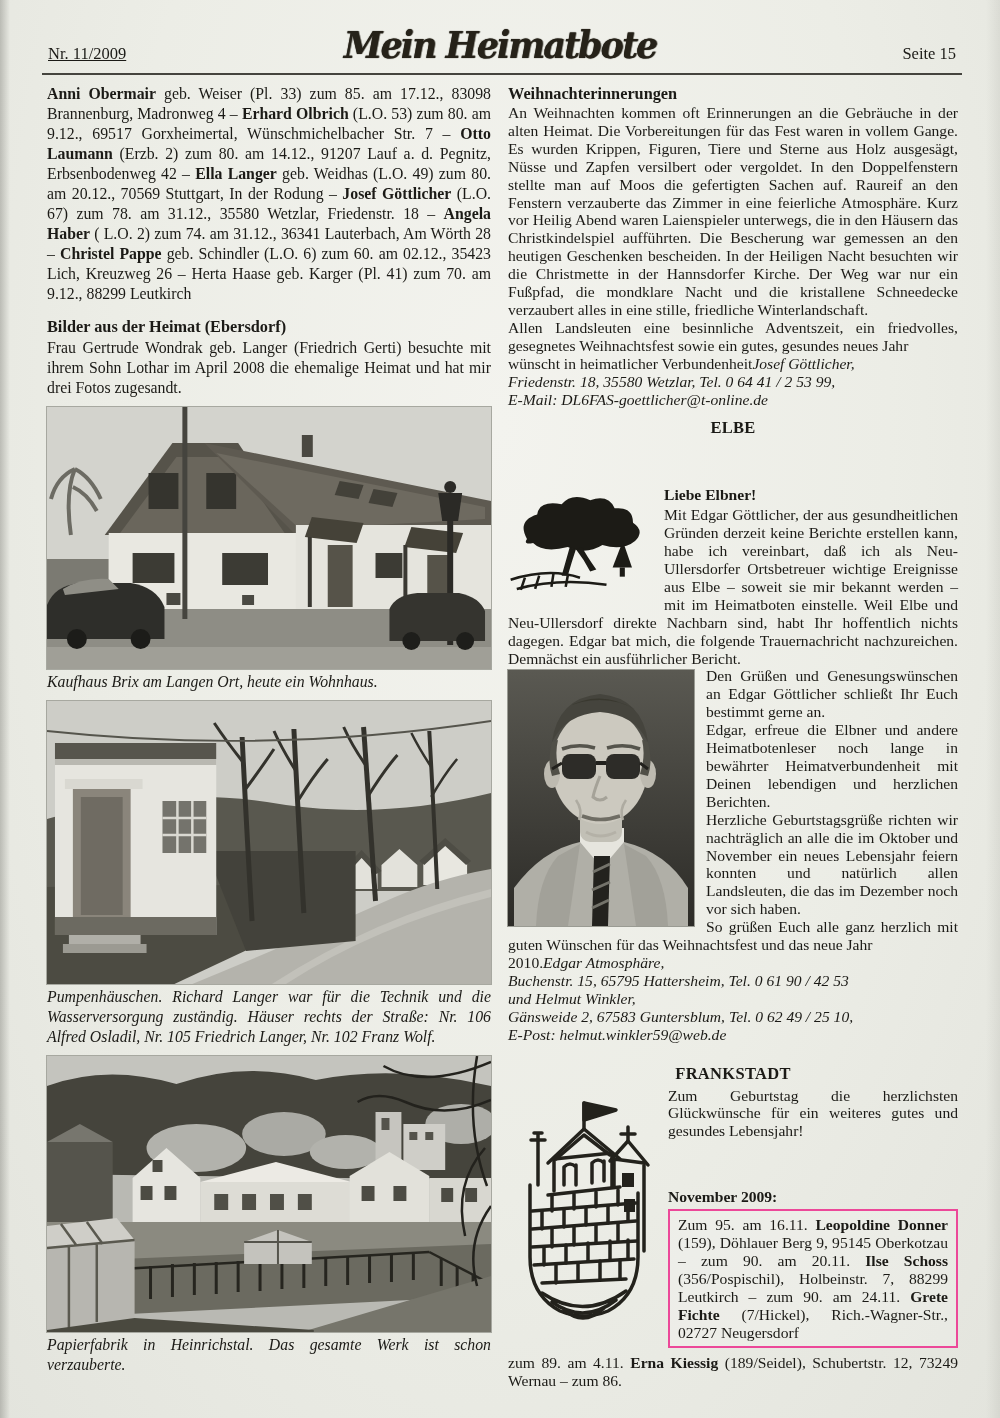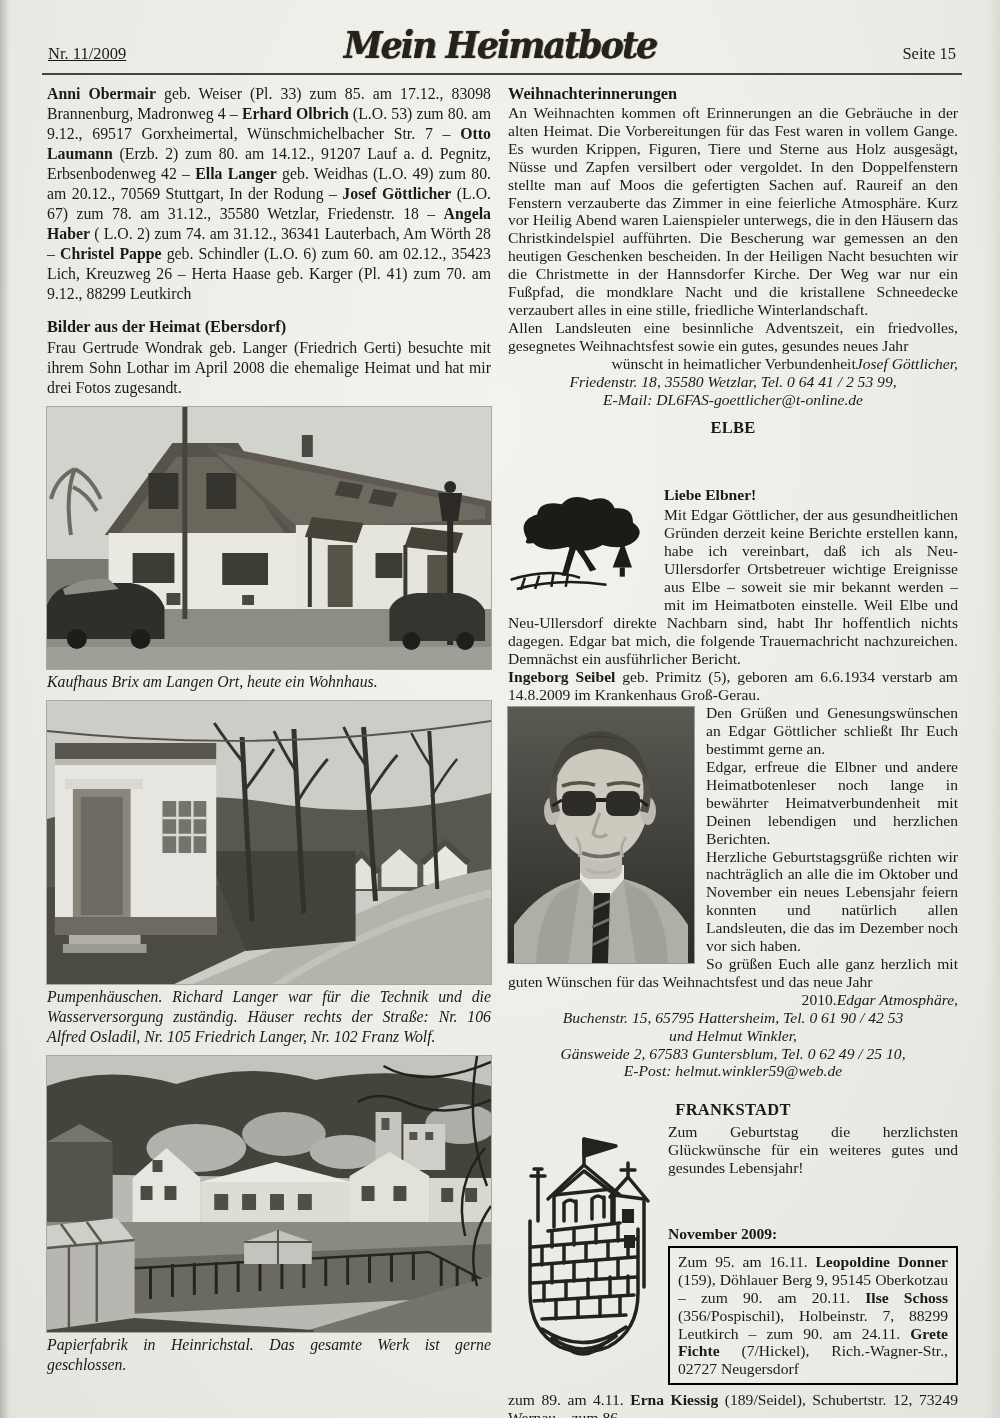--- a/index.html
+++ b/index.html
@@ -26,30 +26,30 @@
   p{margin:0;text-align:justify;hyphens:auto;}
   .col-left p{font-size:15.8px;line-height:20px;}
   .col-right p{font-size:15.6px;line-height:17.9px;}
   .b{font-weight:bold;margin-top:48px;}
   .i{font-style:italic;}
   h2{margin:0;font-size:16.3px;}
   .sec-head{margin-top:13px;margin-bottom:1px;}
   .caption{font-style:italic;margin-top:3px;}
   .photo{display:block;margin-top:9px;outline:1px solid #a7a8a0;background:#d8d8d2;}
   .center-head{text-align:center;font-size:16.5px;letter-spacing:.3px;}
-  .split{display:flex;justify-content:flex-end;font-size:15.6px;line-height:17.9px;}
-  .sig{text-align:center;font-style:italic;}
+  .split{display:flex;justify-content:flex-start;font-size:15.6px;line-height:17.9px;}
+  .sig{text-align:left;font-style:italic;}
   .float-img{float:left;}
   .sketch{width:146px;height:104px;margin:4px 10px 2px 0;}
   .portrait{width:186px;height:256px;margin:3px 12px 2px 0;outline:1px solid #9a9b93;}
   .shield{width:152px;height:238px;margin:2px 8px 0 0;}
   .elbe-head{margin:10px 0 1px 0;}
   .fk-head{margin:20px 0 3px 0;}
   .ob{margin-top:1px;}
-  .fk-box{border:2px solid #000000;padding:5px 8px;margin-top:3px;overflow:hidden;background:rgba(255,255,255,.18);}
+  .fk-box{border:2px solid #ec4899;padding:5px 8px;margin-top:3px;overflow:hidden;background:rgba(255,255,255,.18);}
   .fk-after{margin-top:6px;}
   .mb2{margin-bottom:2px;}
   .clear{clear:left;}
 </style>
 </head>
 <body>
 
 <div>
 
   <span class="issue">Nr. 11/2009</span>
@@ -216,21 +216,21 @@
       <path d="M256,276 L446,220 L446,276 Z" fill="#76756b"></path>
       <path d="M0,274 L88,262 L268,274 L268,276 L0,276 Z" fill="#4a493f"></path>
       <g stroke="#23221d" stroke-width="2.5" fill="none">
         <path d="M446,6 Q380,34 338,10"></path>
         <path d="M446,44 Q400,64 360,46 Q332,34 312,46"></path>
         <path d="M432,0 Q420,70 442,130"></path>
         <path d="M440,92 Q408,128 420,180"></path>
         <path d="M446,150 Q420,186 432,230"></path>
       </g>
     </svg>
-    <p class="caption">Papierfabrik in Heinrichstal. Das gesamte Werk ist gerne geschlossen.</p>
+    <p class="caption">Papierfabrik in Heinrichstal. Das gesamte Werk ist schon verzauberte.</p>
 
   </section>
 
   <section class="col col-right">
 
     <h2>Weihnachterinnerungen</h2>
     <p>An Weihnachten kommen oft Erinnerungen an die Gebräuche in der alten Heimat. Die Vorbereitungen für das Fest waren in vollem Gange. Es wurden Krippen, Figuren, Tiere und Sterne aus Holz ausgesägt, Nüsse und Zapfen versilbert oder vergoldet. In den Doppelfenstern stellte man auf Moos die gefertigten Sachen auf. Raureif an den Fenstern verzauberte das Zimmer in eine feierliche Atmosphäre. Kurz vor Heilig Abend waren Laienspieler unterwegs, die in den Häusern das Christkindelspiel aufführten. Die Bescherung war gemessen an den heutigen Geschenken bescheiden. In der Heiligen Nacht besuchten wir die Christmette in der Hannsdorfer Kirche. Der Weg war nur ein Fußpfad, die mondklare Nacht und die kristallene Schneedecke verzaubert alles in eine stille, friedliche Winterlandschaft.</p>
     <p>Allen Landsleuten eine besinnliche Adventszeit, ein friedvolles, gesegnetes Weihnachtsfest sowie ein gutes, gesundes neues Jahr</p>
     <div class="split">
       <span>wünscht in heimatlicher Verbundenheit</span>
@@ -252,21 +252,20 @@
           <rect x="109" y="76" width="5" height="9"></rect>
         </g>
         <g stroke="#1c1b16" stroke-width="2.5" fill="none">
           <path d="M2,88 Q40,76 70,86"></path>
           <path d="M8,97 Q50,86 96,93"></path>
           <path d="M30,84 L26,97 M44,82 L42,95 M58,84 L56,95 M16,86 L12,98"></path>
         </g>
       </svg>
       <p class="b mb2">Liebe Elbner!</p>
       <p>Mit Edgar Göttlicher, der aus gesundheitlichen Gründen derzeit keine Berichte erstellen kann, habe ich vereinbart, daß ich als Neu-Ullersdorfer Ortsbetreuer wichtige Ereignisse aus Elbe – soweit sie mir bekannt werden – mit im Heimatboten einstelle. Weil Elbe und Neu-Ullersdorf direkte Nachbarn sind, habt Ihr hoffentlich nichts dagegen. Edgar bat mich, die folgende Trauernachricht nachzureichen. Demnächst ein ausführlicher Bericht.</p>
-      <p class="clear ob"><span class="b">Ingeborg Seibel</span><span> geb. Primitz (5), geboren am 6.6.1934 verstarb am 14.8.2009 im Krankenhaus Groß-Gerau.</span></p>
     </div>
 
     <div>
 
       <svg class="float-img portrait" viewBox="0 0 186 256" preserveAspectRatio="none" role="img">
         <defs>
           <linearGradient id="pbg" x1="0" y1="0" x2="0" y2="1">
             <stop offset="0" stop-color="#5a5952"></stop>
               <stop offset="1" stop-color="#2c2b27"></stop>
           </linearGradient>

